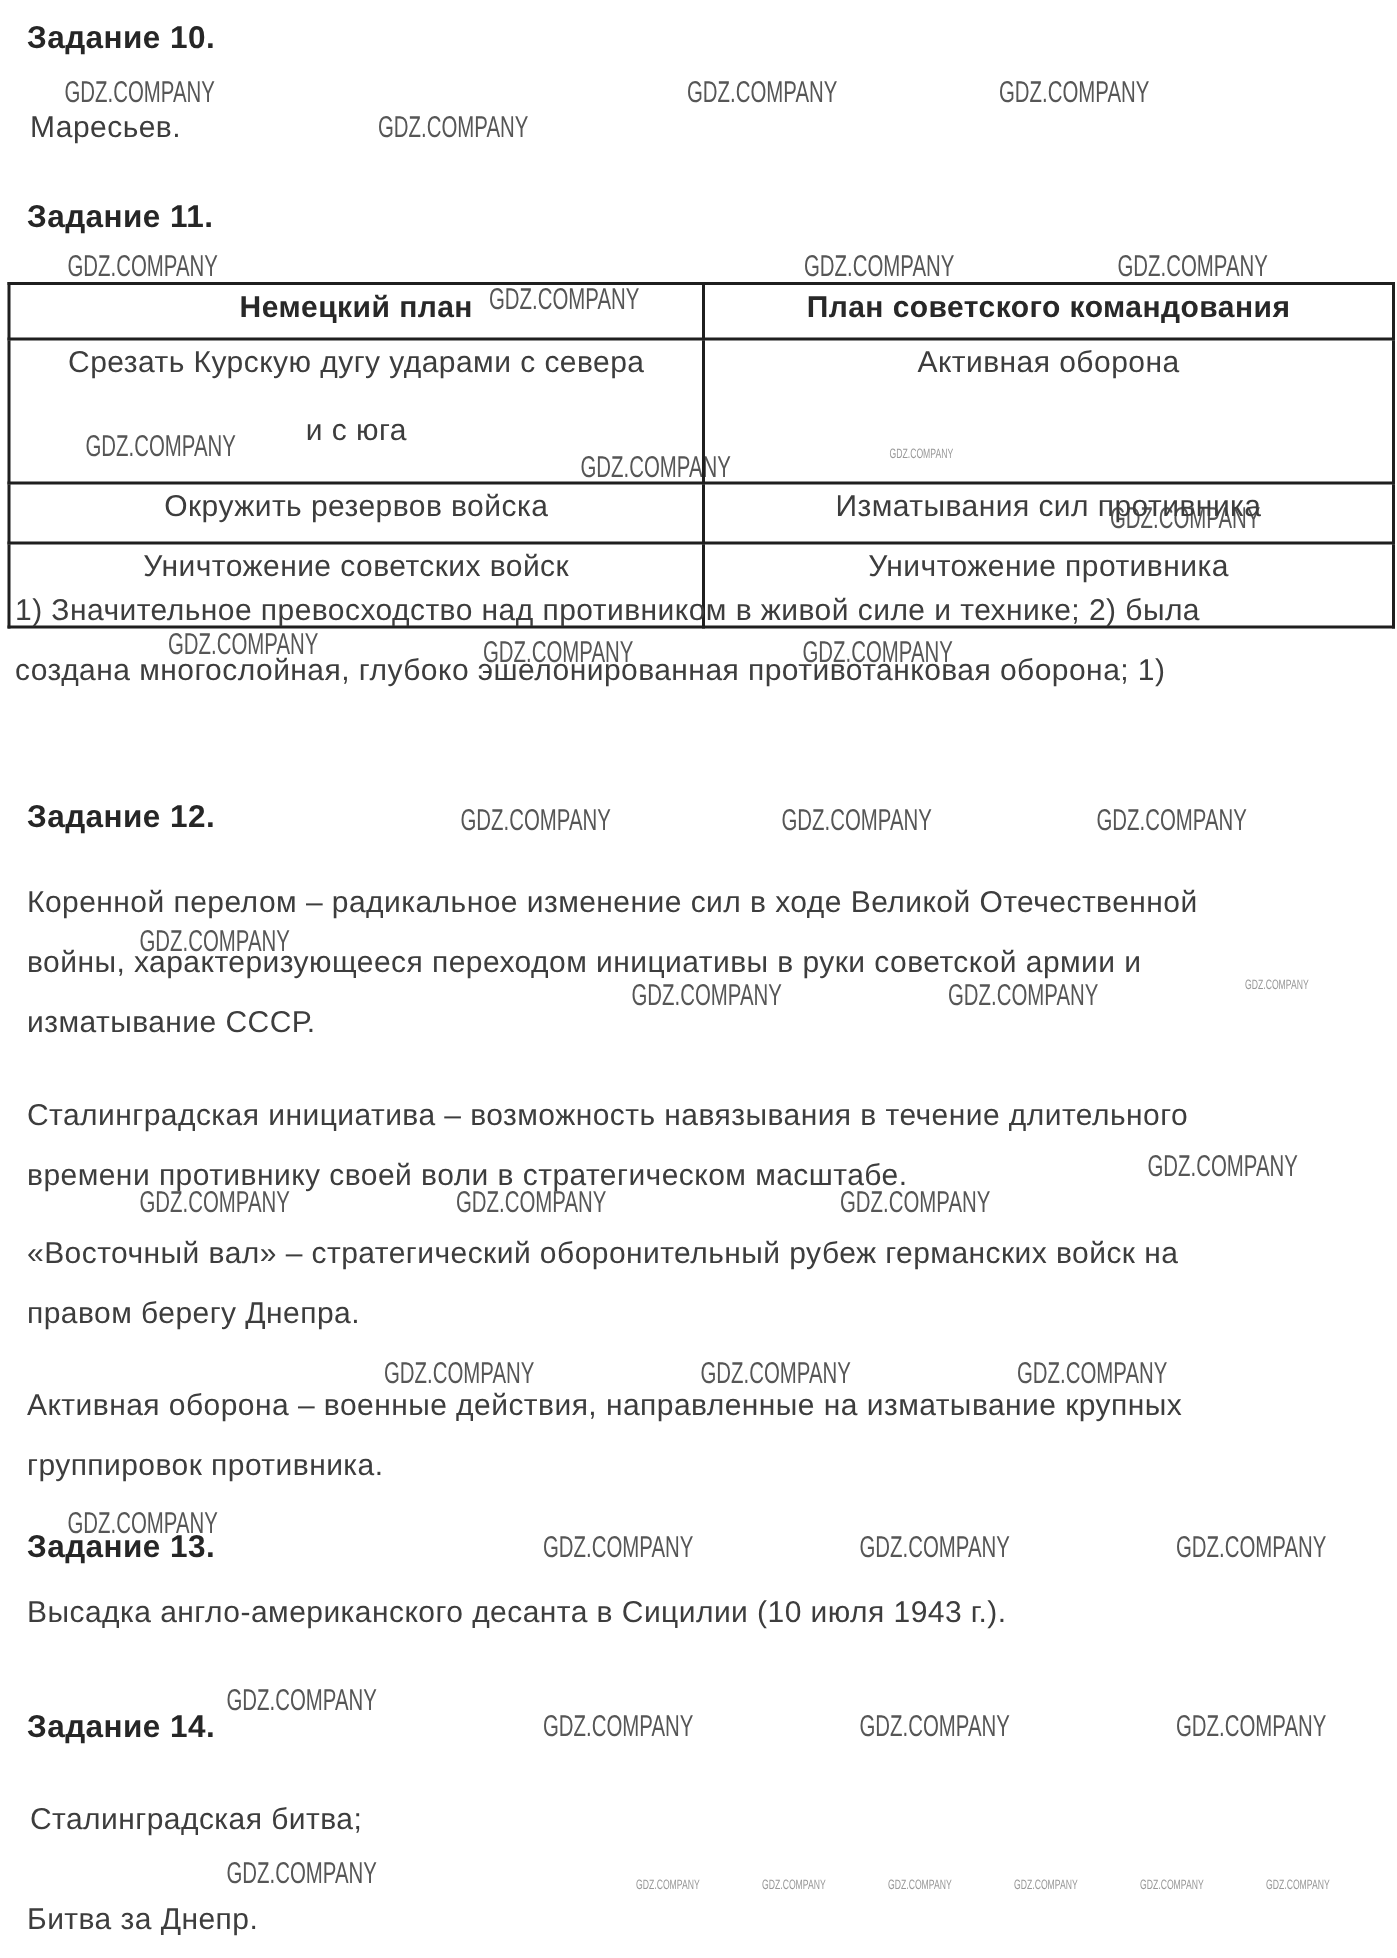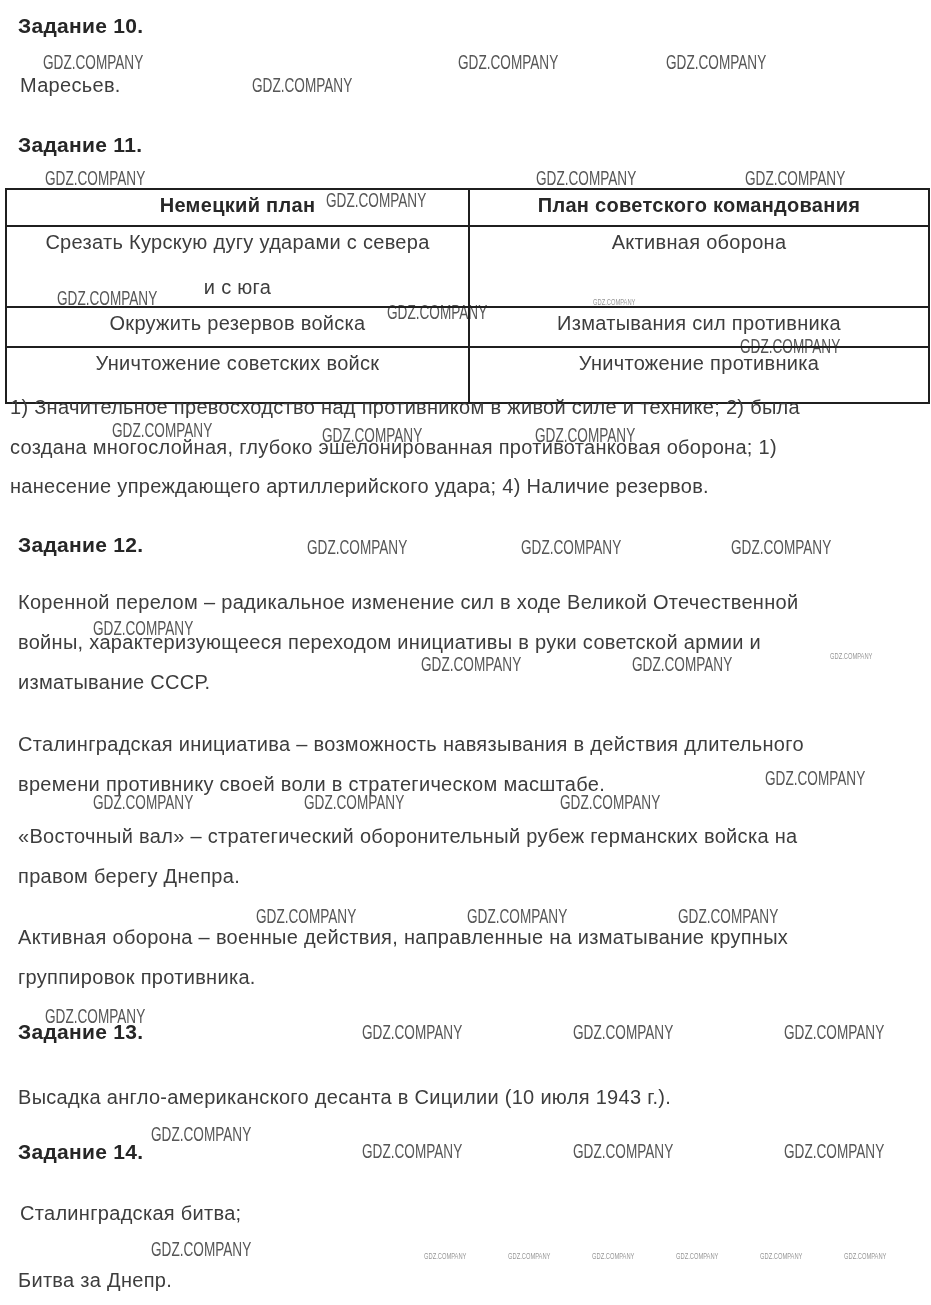--- a/index.html
+++ b/index.html
@@ -108,57 +108,56 @@
   <table class="answer-table">
     <colgroup>
         <col style="width:463px">
         <col style="width:460px">
       </colgroup>
     <tbody>
         <tr style="height:37px">
       <th>Немецкий план</th>
       <th>План советского командования</th>
     </tr>
-    <tr style="height:81px">
+    <tr style="height:96px">
       <td>
         <div>Срезать Курскую дугу ударами с севера</div>
         <div class="cell-line2">и с юга</div>
       </td>
       <td>Активная оборона</td>
     </tr>
     <tr style="height:40px">
       <td>Окружить резервов войска</td>
       <td>Изматывания сил противника</td>
     </tr>
     <tr style="height:56px">
       <td>Уничтожение советских войск</td>
       <td>Уничтожение противника</td>
     </tr>
   </tbody>
     </table>
 
   <div class="line" style="top:396px;left:10px">1) Значительное превосходство над противником в живой силе и технике; 2) была</div>
   <div class="line" style="top:436px;left:10px">создана многослойная, глубоко эшелонированная противотанковая оборона; 1)</div>
-  <div class="line" style="top:475px;left:10px">нанесение упреждающего артиллерийского удара; 4) Наличие резервов.</div>
 
   <h2 class="heading" style="top:533px">Задание 12.</h2>
 
   <div class="line" style="top:591px"><span class="term">Коренной перелом</span><span> – радикальное изменение сил в ходе Великой Отечественной</span></div>
   <div class="line" style="top:631px">войны, характеризующееся переходом инициативы в руки советской армии и</div>
   <div class="line" style="top:671px">изматывание СССР.</div>
 
-  <div class="line" style="top:733px"><span class="term">Сталинградская инициатива</span><span> – возможность навязывания в действия длительного</span></div>
+  <div class="line" style="top:733px"><span class="term">Сталинградская инициатива</span><span> – возможность навязывания в течение длительного</span></div>
   <div class="line" style="top:773px">времени противнику своей воли в стратегическом масштабе.</div>
 
-  <div class="line" style="top:825px"><span class="term">«Восточный вал»</span><span> – стратегический оборонительный рубеж германских войска на</span></div>
+  <div class="line" style="top:825px"><span class="term">«Восточный вал»</span><span> – стратегический оборонительный рубеж германских войск на</span></div>
   <div class="line" style="top:865px">правом берегу Днепра.</div>
 
   <div class="line" style="top:966px">группировок противника.</div>
   <div class="line" style="top:926px"><span class="term">Активная оборона</span><span> – военные действия, направленные на изматывание крупных</span></div>
 
   <h2 class="heading" style="top:1020px">Задание 13.</h2>
-  <div class="line" style="top:1086px">Высадка англо-американского десанта в Сицилии (10 июля 1943 г.).</div>
+  <div class="line" style="top:1064px">Высадка англо-американского десанта в Сицилии (10 июля 1943 г.).</div>
 
   <h2 class="heading" style="top:1140px">Задание 14.</h2>
   <div class="line" style="top:1202px;left:20px">Сталинградская битва;</div>
   <div class="line" style="top:1269px">Битва за Днепр.</div>
 
 </div>
 
 </body></html>

